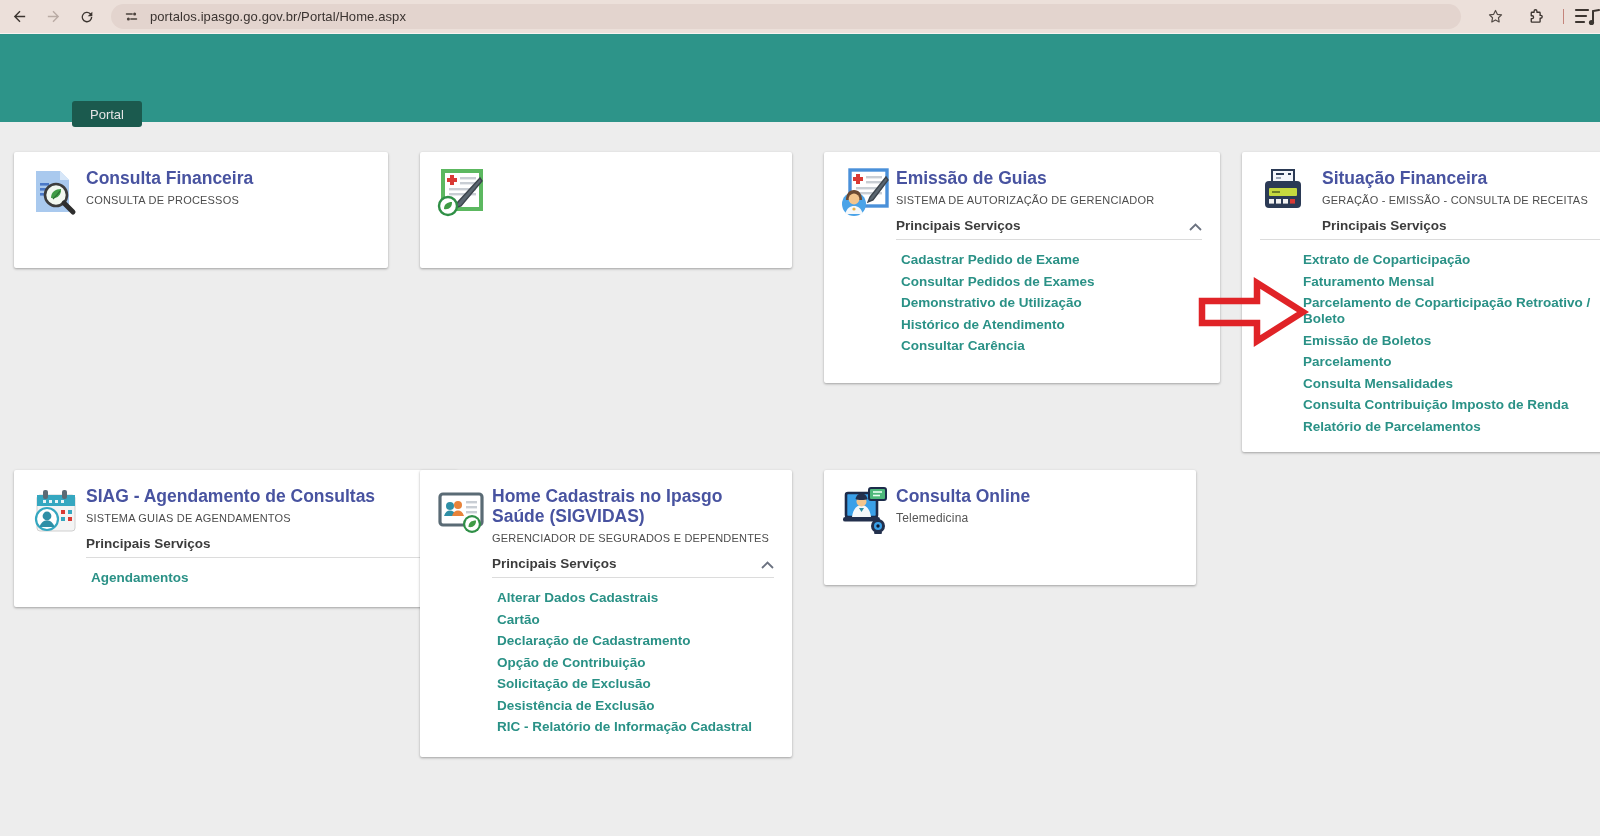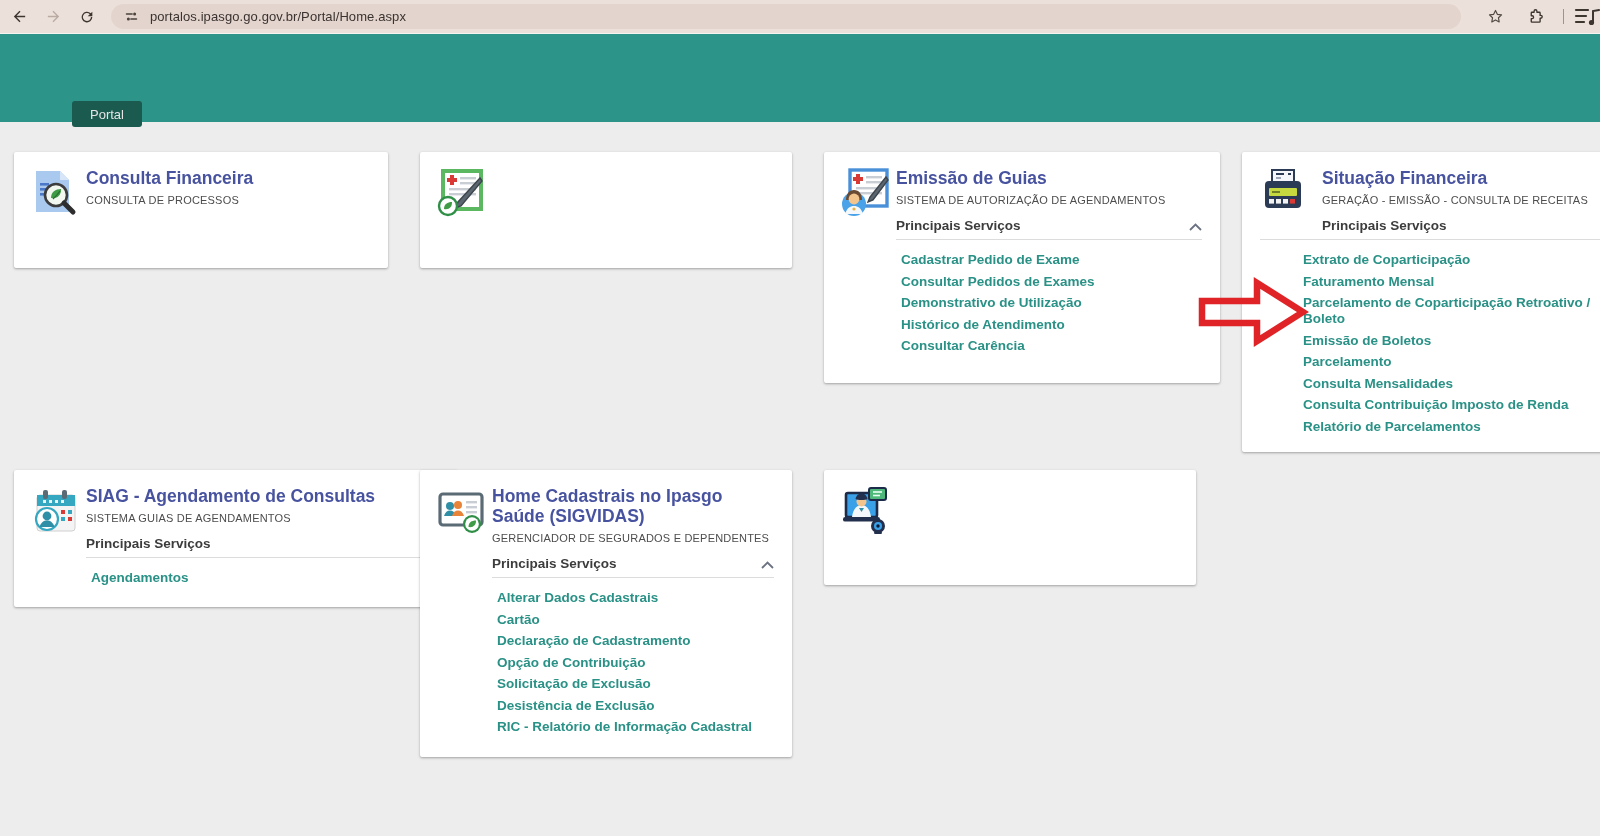--- a/index.html
+++ b/index.html
@@ -160,21 +160,21 @@
         <path d="M46 9L30 29l-2 5 5-2L48 12z" fill="#5b6670" stroke="#3c444c" stroke-width="1.4"></path>
         <circle cx="14" cy="36" r="12" fill="#4aa3e8"></circle>
         <path d="M6 32c0-6 3-10 8-10s8 4 8 10z" fill="#6b4a33"></path>
         <circle cx="14" cy="31" r="5.4" fill="#f3c58d"></circle>
         <path d="M5 46c2-6 5-8 9-8s7 2 9 8z" fill="#f5f8fa"></path>
         <circle cx="14" cy="41" r="1.6" fill="#e8b24a"></circle>
       </svg>
     </div>
     <div class="head-text">
       <div class="card-title">Emissão de Guias</div>
-      <div class="card-subtitle">SISTEMA DE AUTORIZAÇÃO DE AGENDAMENTOS</div>
+      <div class="card-subtitle">SISTEMA DE AUTORIZAÇÃO DE GERENCIADOR</div>
       <div class="services-row">
         <span class="services-label">Principais Serviços</span>
         <span>
           <svg width="13" height="8" viewBox="0 0 13 8" fill="none" stroke="#6b7280" stroke-width="1.8">
               <path d="M1 7l5.5-5.5L12 7"></path>
             </svg>
         </span>
       </div>
       <div class="svc-divider"></div>
     </div>
@@ -320,18 +320,22 @@
         <rect x="3" y="31" width="37" height="4.6" rx="2.2" fill="#23304d"></rect>
         <circle cx="38" cy="40" r="7" fill="#23304d"></circle>
           <circle cx="38" cy="40" r="4" fill="#3aa0e8"></circle>
           <circle cx="38" cy="40" r="1.7" fill="#0e1830"></circle>
         <rect x="34" y="45.5" width="8" height="2.6" rx="1.3" fill="#23304d"></rect>
         <rect x="29" y="2" width="17" height="12" rx="2" fill="#4db87a" stroke="#1c2b4a" stroke-width="2"></rect>
         <line x1="33" y1="6" x2="42" y2="6" stroke="#eafff2" stroke-width="1.6"></line>
           <line x1="33" y1="9.5" x2="40" y2="9.5" stroke="#eafff2" stroke-width="1.6"></line>
       </svg>
     </div>
+    <div class="head-text">
+      <div class="card-title">Consulta Online</div>
+      <div class="card-subtitle" style="text-transform:none; font-size:12px; color:#555;">Telemedicina</div>
+    </div>
   </div>
 </div>
 
 <svg class="red-arrow" viewBox="0 0 112 76">
   <path d="M5 27 H60 V9 L106 38 L60 67 V49 H5 Z" fill="none" stroke="#e02327" stroke-width="6.5" stroke-linejoin="miter"></path>
 </svg>
 
 </body></html>

